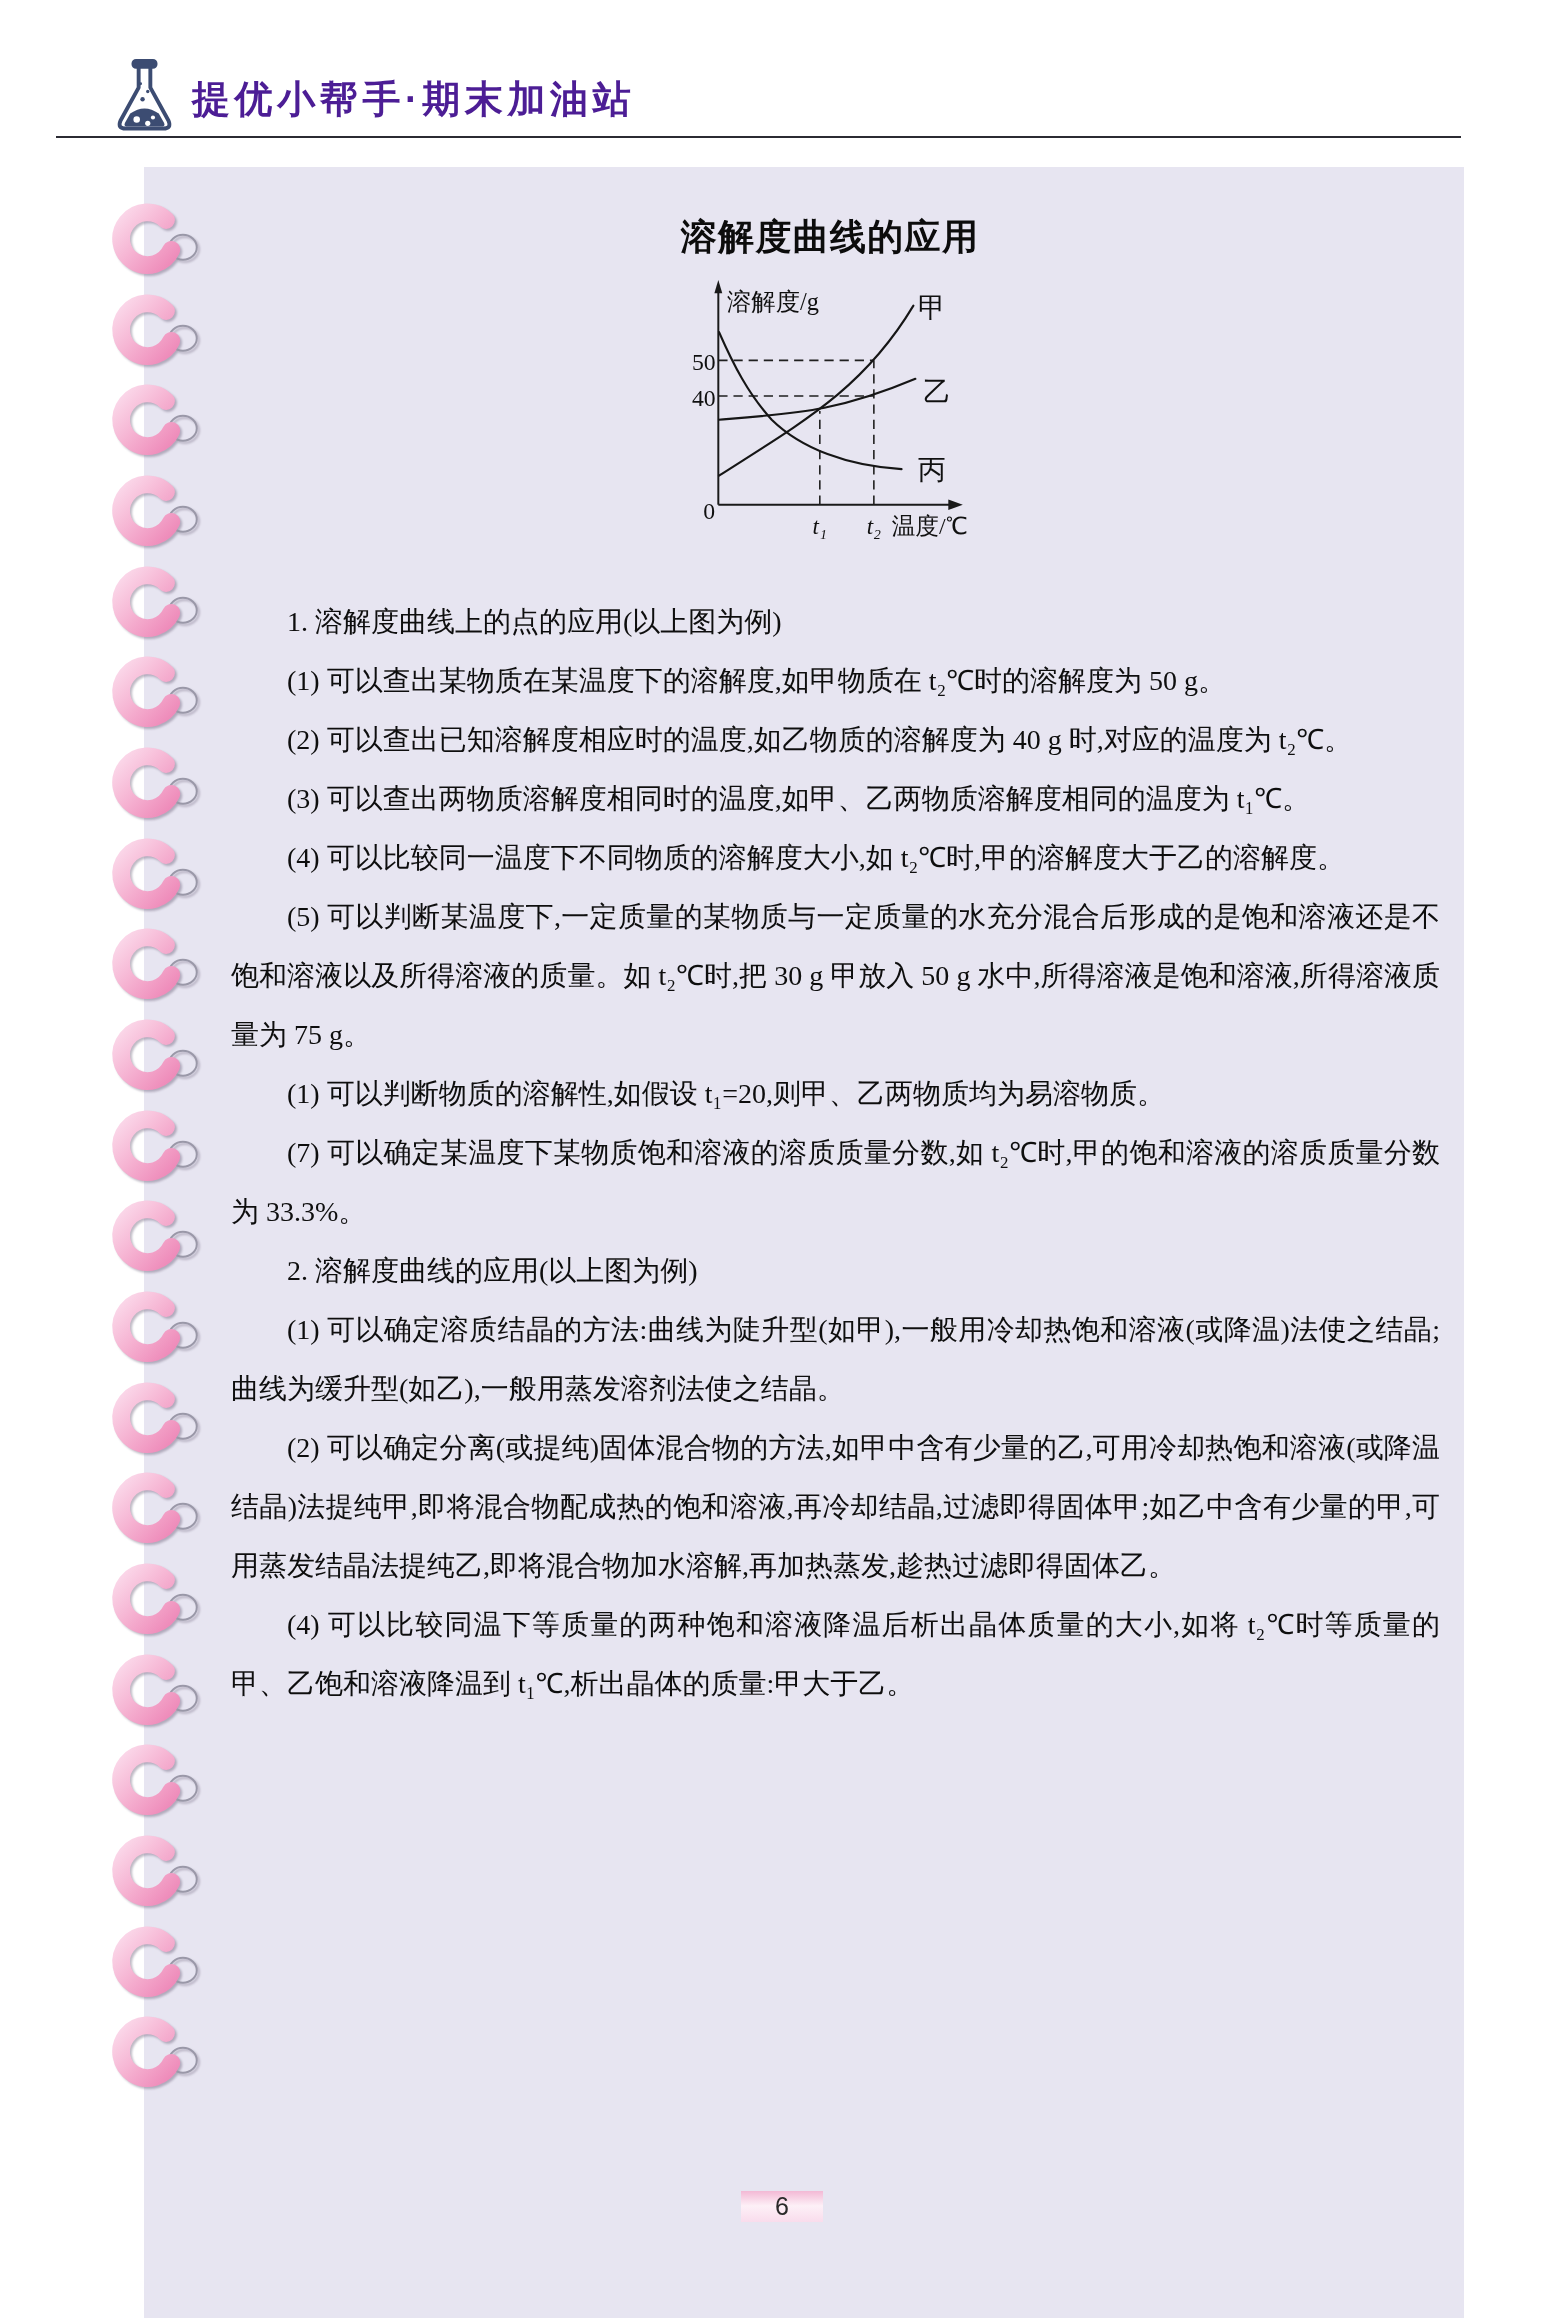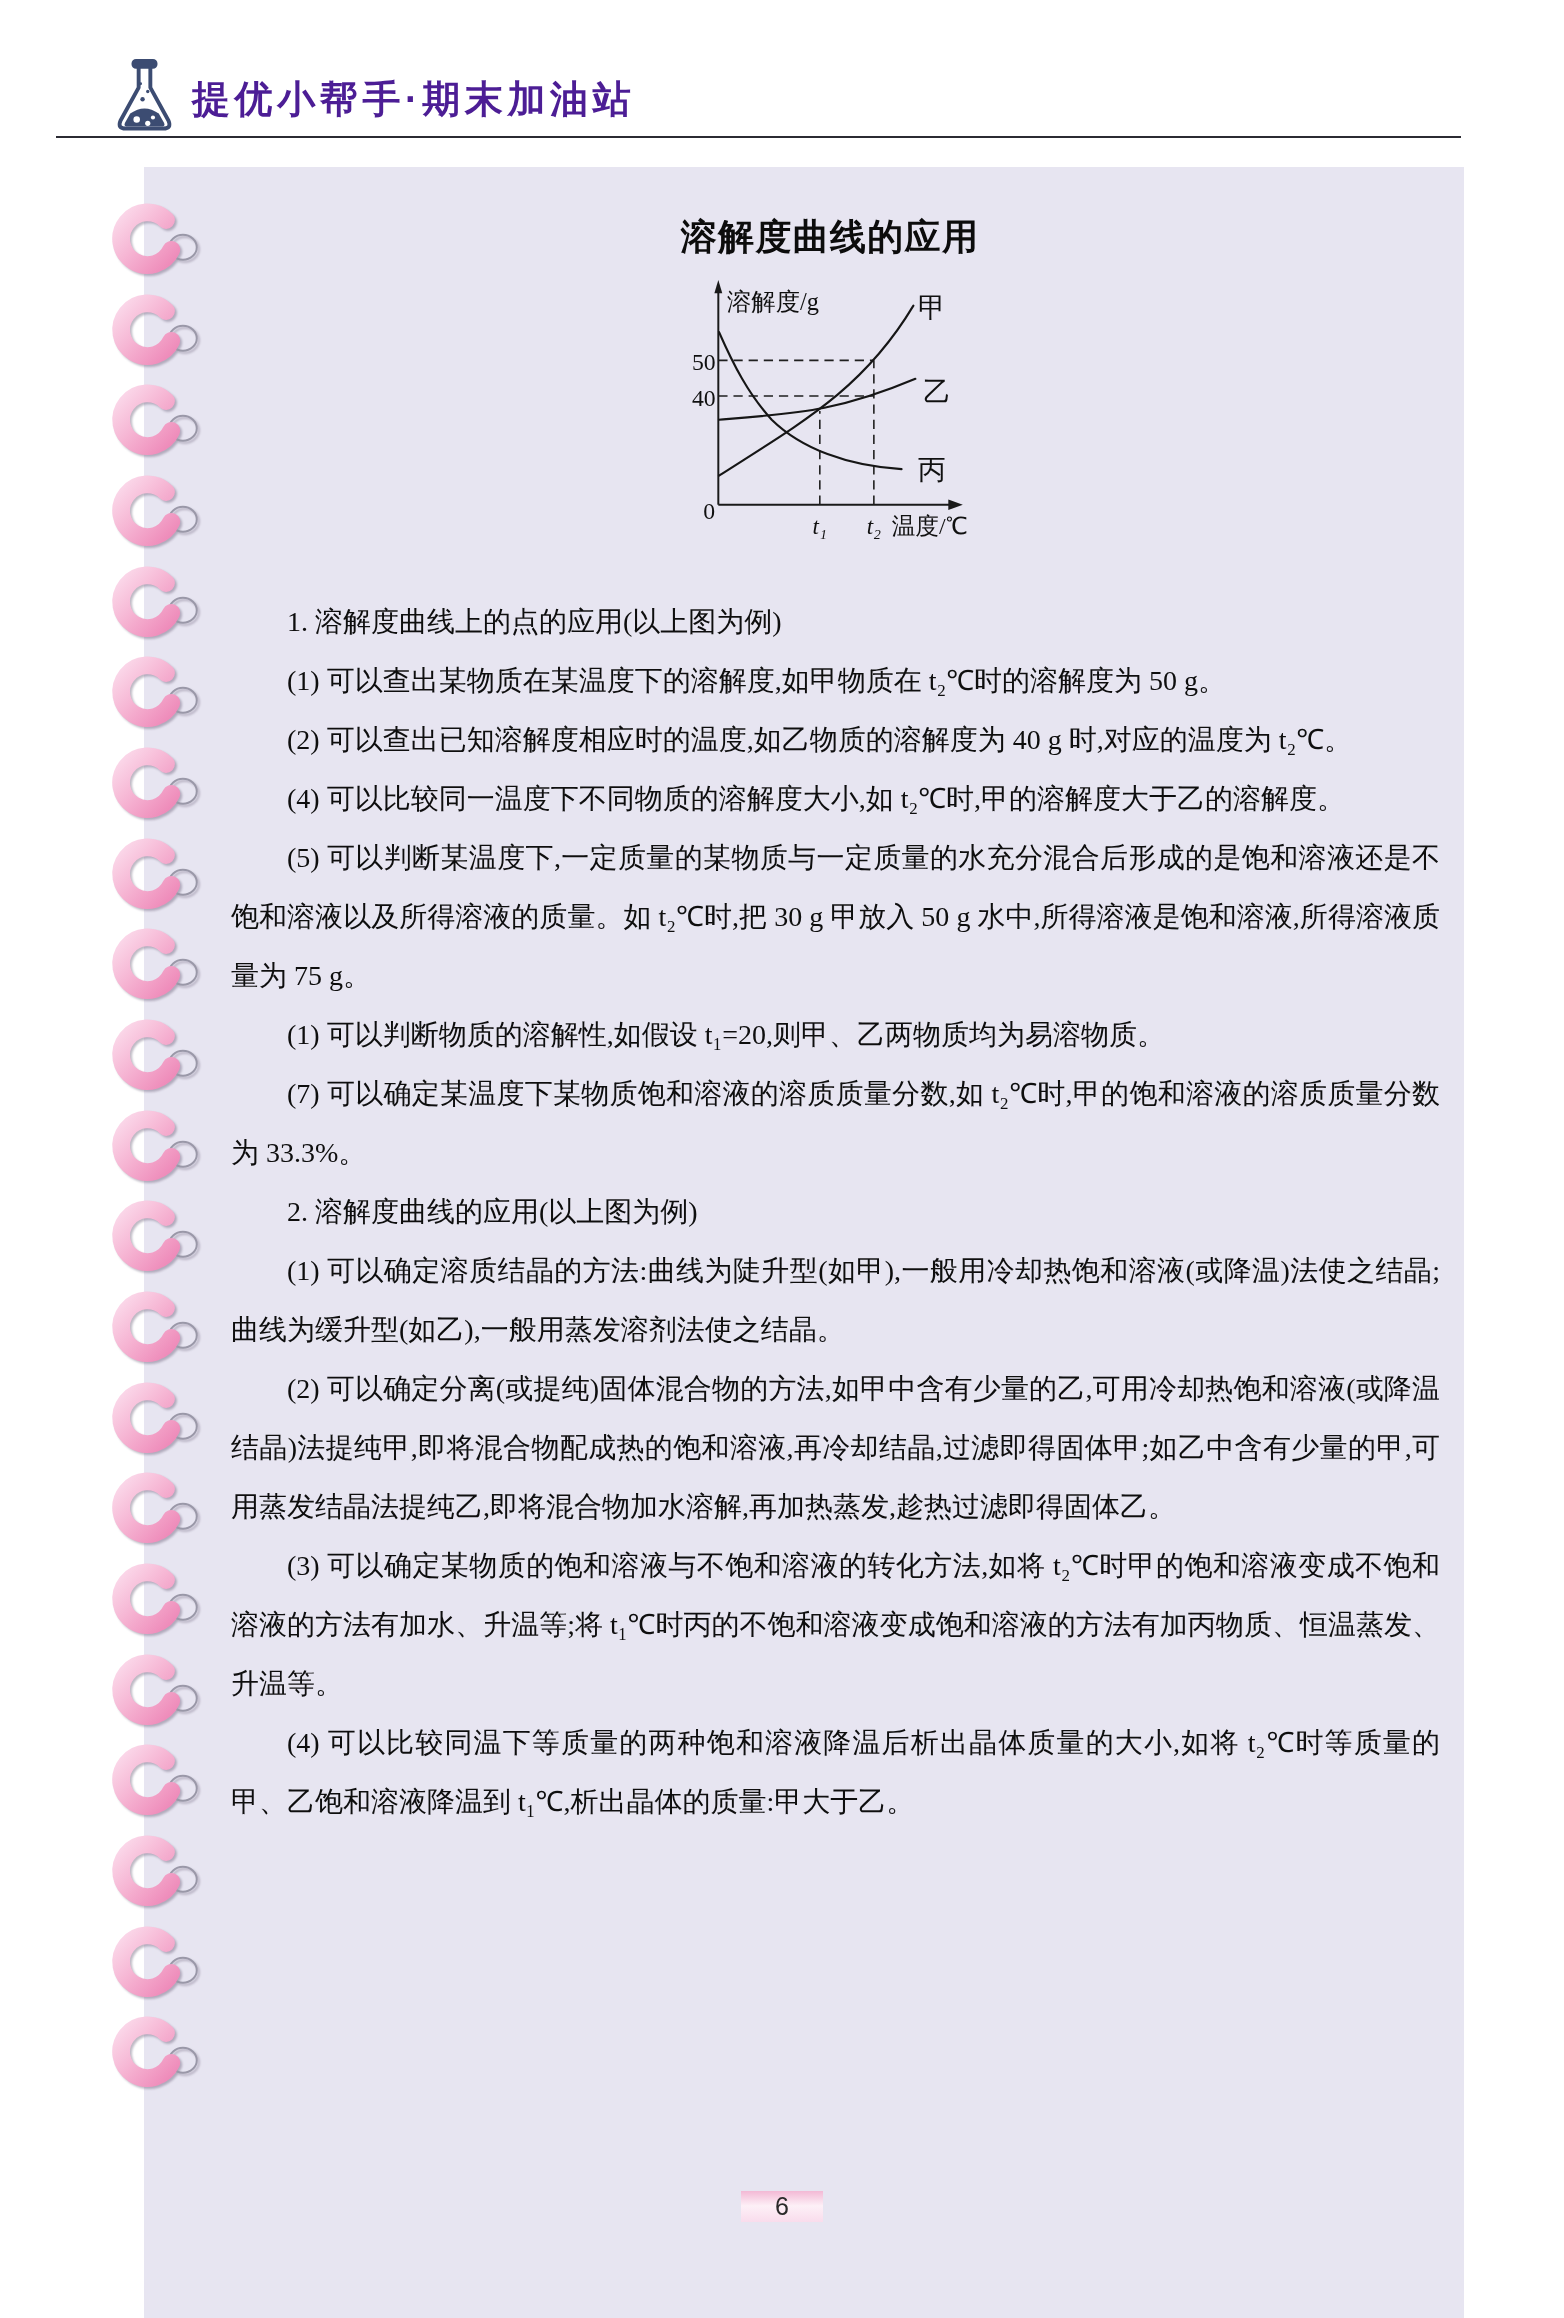--- a/index.html
+++ b/index.html
@@ -101,28 +101,28 @@
       <text x="352" y="62" font-size="42">甲</text>
       <text x="360" y="190" font-size="42">乙</text>
       <text x="352" y="308" font-size="42">丙</text>
     </svg>
   </div>
 
   <div class="bodytext">
     <p>1. 溶解度曲线上的点的应用(以上图为例)</p>
     <p>(1) 可以查出某物质在某温度下的溶解度,如甲物质在 t₂℃时的溶解度为 50 g。</p>
     <p>(2) 可以查出已知溶解度相应时的温度,如乙物质的溶解度为 40 g 时,对应的温度为 t₂℃。</p>
+    <p>(3) 可以查出两物质溶解度相同时的温度,如甲、乙两物质溶解度相同的温度为 t₁℃。</p>
     <p>(4) 可以比较同一温度下不同物质的溶解度大小,如 t₂℃时,甲的溶解度大于乙的溶解度。</p>
     <p>(5) 可以判断某温度下,一定质量的某物质与一定质量的水充分混合后形成的是饱和溶液还是不饱和溶液以及所得溶液的质量。如 t₂℃时,把 30 g 甲放入 50 g 水中,所得溶液是饱和溶液,所得溶液质量为 75 g。</p>
     <p>(1) 可以判断物质的溶解性,如假设 t₁=20,则甲、乙两物质均为易溶物质。</p>
     <p>(7) 可以确定某温度下某物质饱和溶液的溶质质量分数,如 t₂℃时,甲的饱和溶液的溶质质量分数为 33.3%。</p>
     <p>2. 溶解度曲线的应用(以上图为例)</p>
     <p>(1) 可以确定溶质结晶的方法:曲线为陡升型(如甲),一般用冷却热饱和溶液(或降温)法使之结晶;曲线为缓升型(如乙),一般用蒸发溶剂法使之结晶。</p>
     <p>(2) 可以确定分离(或提纯)固体混合物的方法,如甲中含有少量的乙,可用冷却热饱和溶液(或降温结晶)法提纯甲,即将混合物配成热的饱和溶液,再冷却结晶,过滤即得固体甲;如乙中含有少量的甲,可用蒸发结晶法提纯乙,即将混合物加水溶解,再加热蒸发,趁热过滤即得固体乙。</p>
-    <p>(3) 可以确定某物质的饱和溶液与不饱和溶液的转化方法,如将 t₂℃时甲的饱和溶液变成不饱和溶液的方法有加水、升温等;将 t₁℃时丙的不饱和溶液变成饱和溶液的方法有加丙物质、恒温蒸发、升温等。</p>
     <p>(4) 可以比较同温下等质量的两种饱和溶液降温后析出晶体质量的大小,如将 t₂℃时等质量的甲、乙饱和溶液降温到 t₁℃,析出晶体的质量:甲大于乙。</p>
   </div>
 </div>
 
 <svg width="0" height="0" style="position:absolute">
   <defs>
     <linearGradient id="ringGrad" x1="0" y1="0" x2="1" y2="1">
       <stop offset="0" stop-color="#fbd9ea"></stop>
       <stop offset="0.45" stop-color="#f6b6d4"></stop>
       <stop offset="1" stop-color="#ee8ab9"></stop>

